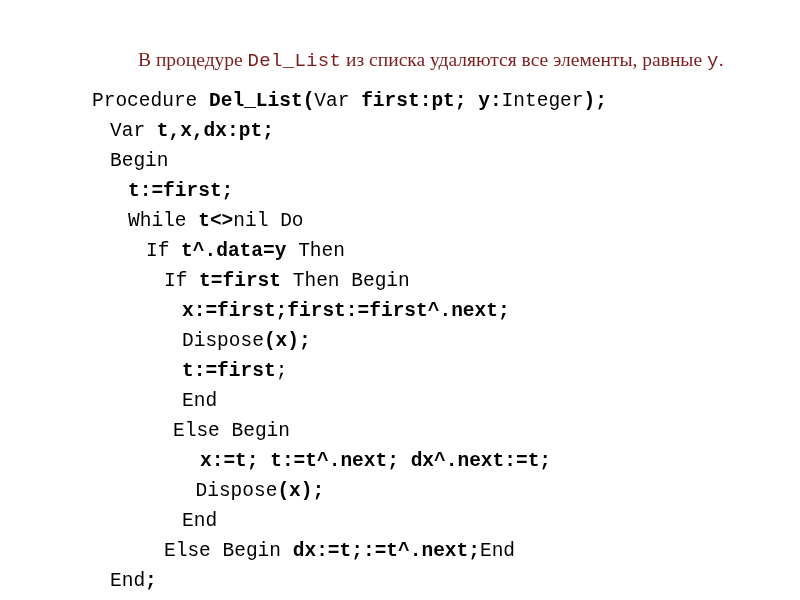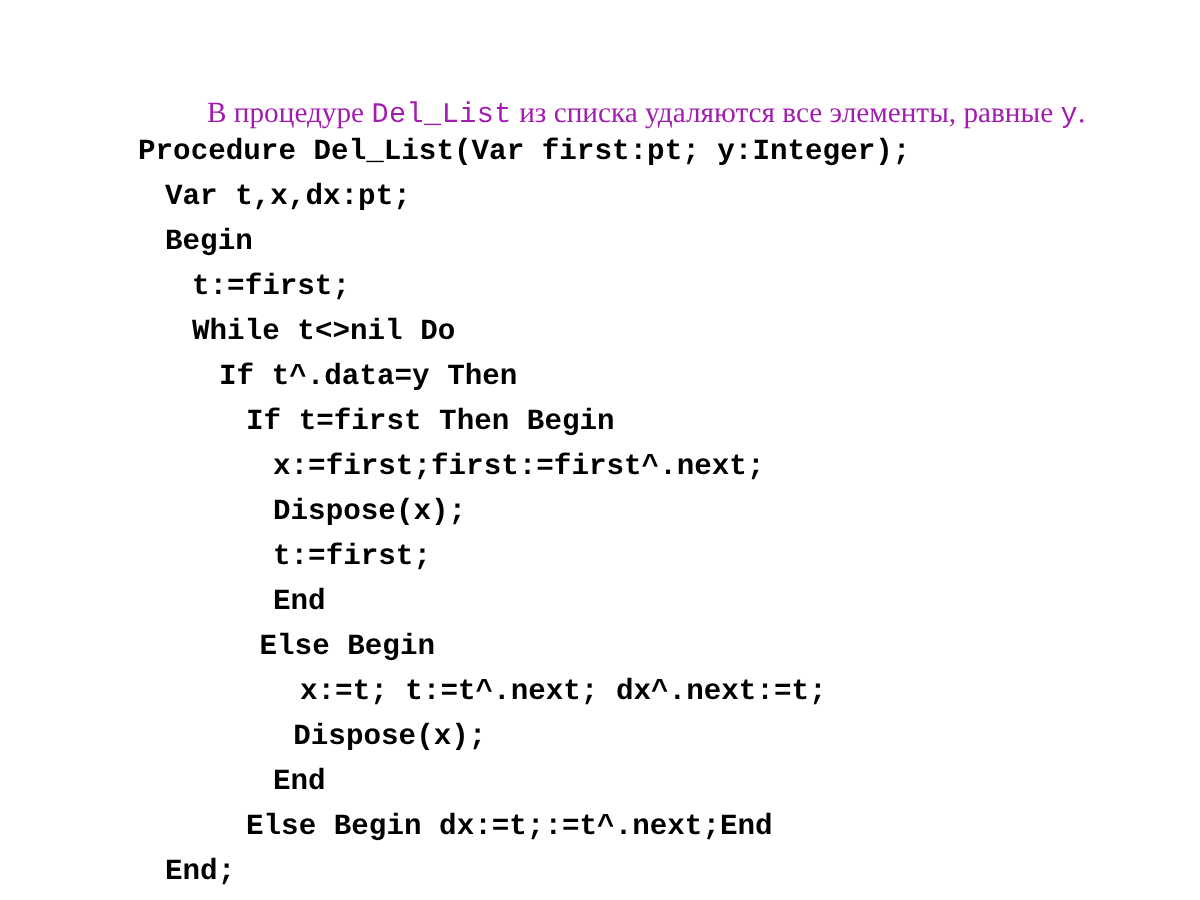--- a/index.html
+++ b/index.html
@@ -23,28 +23,28 @@
     top: 0;
     width: 800px;
     height: 600px;
     background: #ffffff;
   }
 
   
   .prose {
     position: absolute;
     left: 92px;
-    top: 40px;
+    top: 24px;
     width: 660px;
     font-family: "Liberation Serif", "DejaVu Serif", serif;
     font-size: 19.5px;
     line-height: 31px;
     text-align: left;
     text-indent: 46px;
-    color: #a21caf;
+    color: #7f1d1d;
   }
   .prose .mono {
     font-family: "Liberation Mono", "DejaVu Sans Mono", monospace;
     font-size: 19px;
     letter-spacing: 0.3px;
   }
 
   
   #code {
     position: absolute;
@@ -55,21 +55,21 @@
     font-size: 19.5px;
     line-height: 30px;
     white-space: pre;
     color: #000000;
   }
   #code .line {
     height: 30px;
     white-space: pre;
   }
   #code b {
-    font-weight: bold;
+    font-weight: normal;
   }
   #code .r {
     font-weight: bold;
   }
 </style>
 </head>
 <body>
 
 <div id="slide">
 

